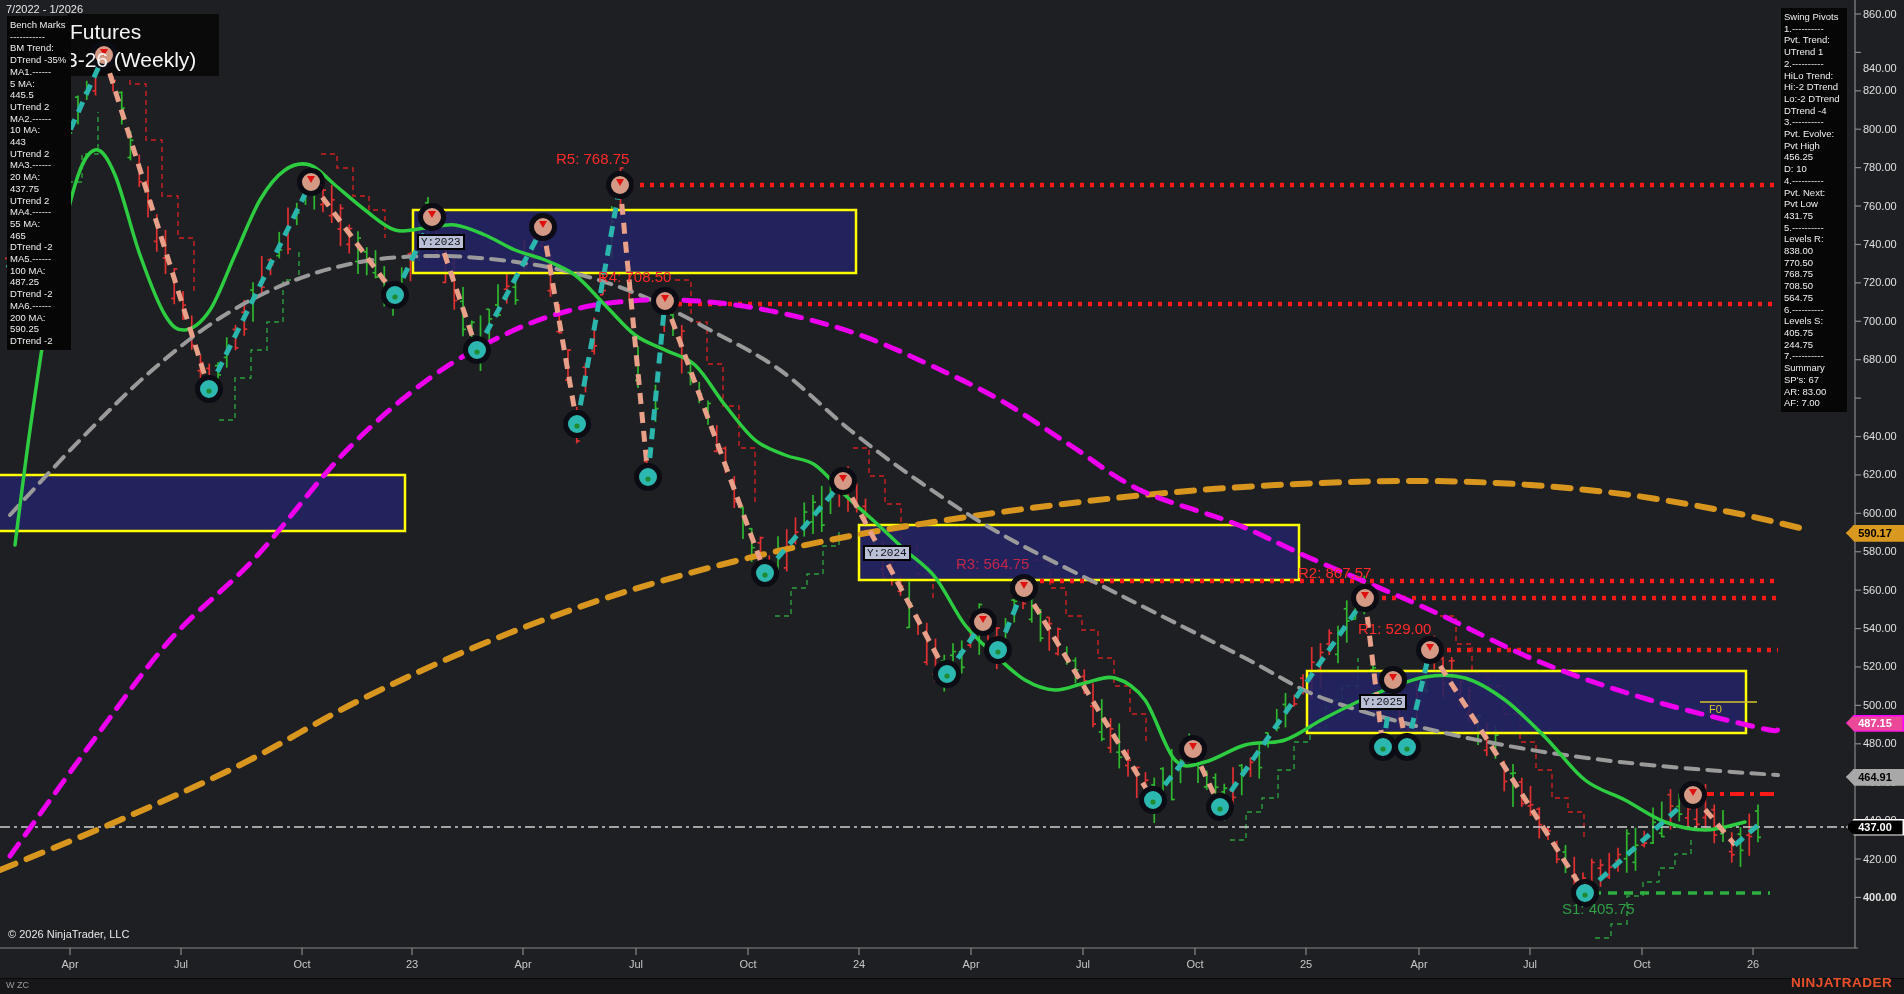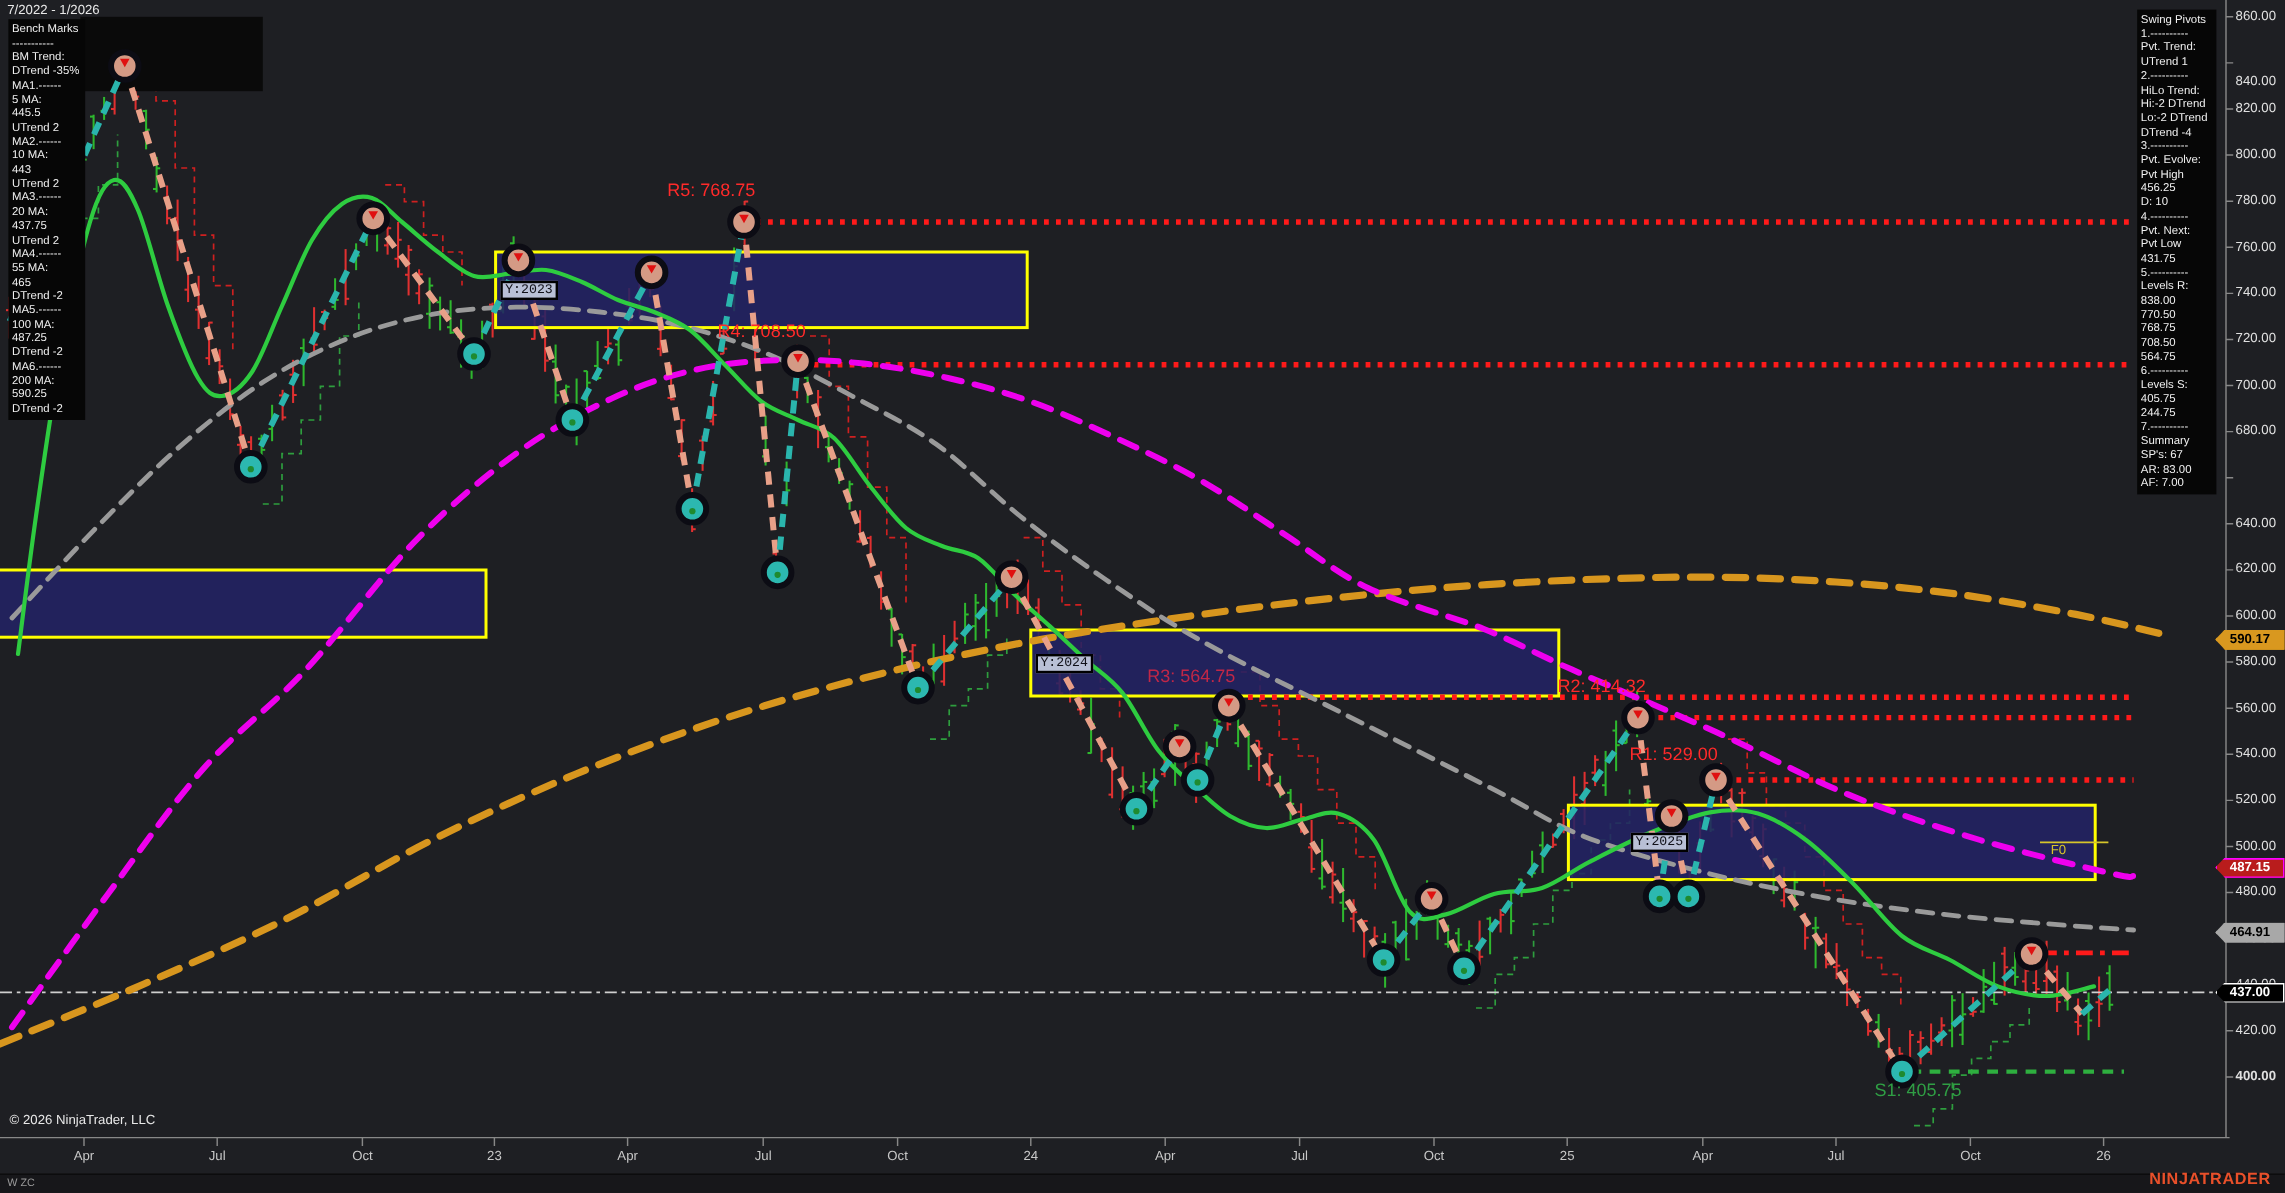--- a/index.html
+++ b/index.html
@@ -790,20 +790,24 @@
       <line x1="1419" y1="948" x2="1419" y2="955" stroke="#888888" stroke-width="1.2"></line>
       <line x1="1530" y1="948" x2="1530" y2="955" stroke="#888888" stroke-width="1.2"></line>
       <line x1="1642" y1="948" x2="1642" y2="955" stroke="#888888" stroke-width="1.2"></line>
       <line x1="1753" y1="948" x2="1753" y2="955" stroke="#888888" stroke-width="1.2"></line>
     </svg>
 
   <div class="botstrip"></div>
 
   <div class="abs daterange">7/2022 - 1/2026</div>
 
+  <div class="titlebox">
+    <div class="l1">Futures</div>
+    <div class="l2">3-26 (Weekly)</div>
+  </div>
 
   <div class="panel" id="bench-panel" style="left:7px;top:16px;width:58px;">
       <div>Bench Marks</div>
       <div>-----------</div>
       <div>BM Trend:</div>
       <div>DTrend -35%</div>
       <div>MA1.------</div>
       <div>5 MA:</div>
       <div>445.5</div>
       <div>UTrend 2</div>
@@ -885,21 +889,21 @@
       <div class="palabel" style="top:583.65px;">560.00</div>
       <div class="palabel" style="top:622.0600000000001px;">540.00</div>
       <div class="palabel" style="top:660.47px;">520.00</div>
       <div class="palabel" style="top:698.88px;">500.00</div>
       <div class="palabel" style="top:737.2900000000001px;">480.00</div>
       <div class="palabel" style="top:775.7px;">460.00</div>
       <div class="palabel" style="top:814.11px;">440.00</div>
       <div class="palabel" style="top:852.5200000000001px;">420.00</div>
       <div class="palabel" style="top:890.9300000000001px;font-weight:bold;">400.00</div>
       <div class="ptag" style="top:524.5px;background:#d9981f;color:#000000;box-shadow:inset 0 0 0 1.5px #d9981f;">590.17</div>
-      <div class="ptag" style="top:714.5px;background:#b91c1c;color:#ffffff;box-shadow:inset 0 0 0 1.5px #ff00ff;">487.15</div>
+      <div class="ptag" style="top:714.5px;background:#ec4899;color:#ffffff;box-shadow:inset 0 0 0 1.5px #ff00ff;">487.15</div>
       <div class="ptag" style="top:768.5px;background:#a8a8a8;color:#000000;box-shadow:inset 0 0 0 1.5px #a8a8a8;">464.91</div>
       <div class="ptag" style="top:818.5px;background:#000000;color:#ffffff;box-shadow:inset 0 0 0 1.5px #ffffff;">437.00</div>
     </div>
   <div id="time-axis">
       <div class="talabel" style="left:70px;">Apr</div>
       <div class="talabel" style="left:181px;">Jul</div>
       <div class="talabel" style="left:302px;">Oct</div>
       <div class="talabel" style="left:412px;">23</div>
       <div class="talabel" style="left:523px;">Apr</div>
       <div class="talabel" style="left:636px;">Jul</div>
@@ -911,21 +915,21 @@
       <div class="talabel" style="left:1306px;">25</div>
       <div class="talabel" style="left:1419px;">Apr</div>
       <div class="talabel" style="left:1530px;">Jul</div>
       <div class="talabel" style="left:1642px;">Oct</div>
       <div class="talabel" style="left:1753px;">26</div>
     </div>
   <div id="chart-text-layer">
       <div class="abs clabel" style="left:556px;top:150px;color:#ff2a2a;font-size:15px;">R5: 768.75</div>
       <div class="abs clabel" style="left:598px;top:268px;color:#ff2a2a;font-size:15px;">R4: 708.50</div>
       <div class="abs clabel" style="left:956px;top:555px;color:#c22747;font-size:15px;">R3: 564.75</div>
-      <div class="abs clabel" style="left:1298px;top:564px;color:#ff2a2a;font-size:15px;">R2: 414.32</div>
+      <div class="abs clabel" style="left:1298px;top:564px;color:#ff2a2a;font-size:15px;">R2: 867.57</div>
       <div class="abs clabel" style="left:1358px;top:620px;color:#ff2a2a;font-size:15px;">R1: 529.00</div>
       <div class="abs clabel" style="left:1516px;top:900px;color:#2f9e44;font-size:15px;margin-left:46px;">S1: 405.75</div>
       <div class="abs clabel" style="left:1709px;top:703px;color:#d6c52a;font-size:11px;">F0</div>
       <div class="ylabel" style="left:417px;top:233.5px;">Y:2023</div>
       <div class="ylabel" style="left:863px;top:544.5px;">Y:2024</div>
       <div class="ylabel" style="left:1346px;top:694px;margin-left:13px;">Y:2025</div>
     </div>
 
   <div class="abs copyright">© 2026 NinjaTrader, LLC</div>
   <div class="abs watermark">W ZC</div>

